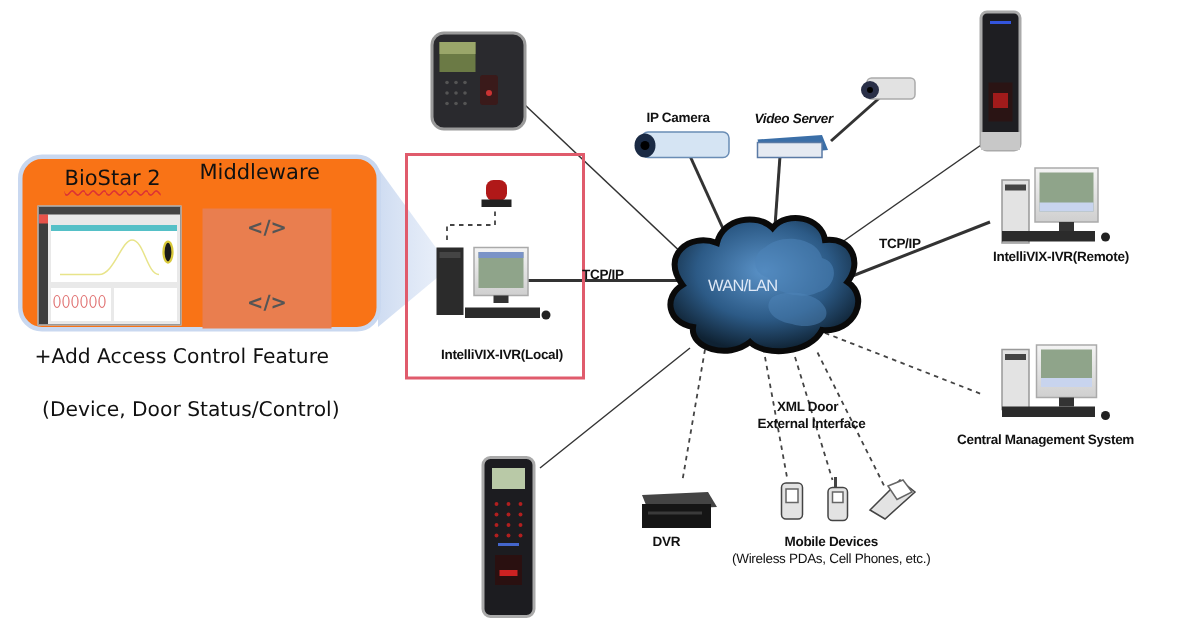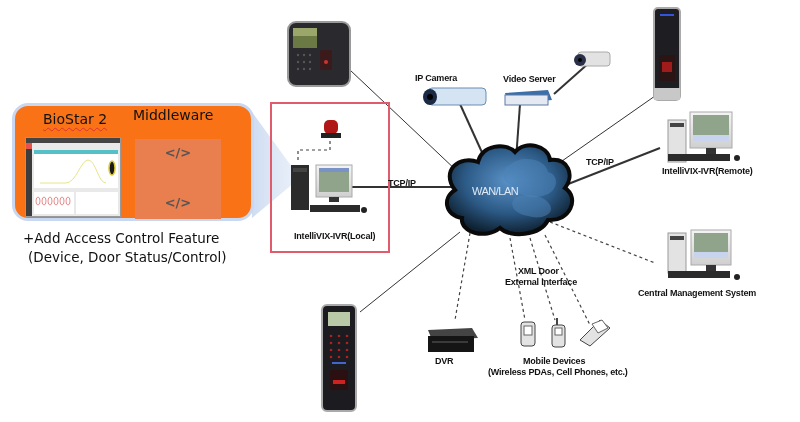--- a/index.html
+++ b/index.html
@@ -214,29 +214,29 @@
           <ellipse cx="42" cy="63" rx="2" ry="4"></ellipse>
       </g>
     </svg>
   </div>
   <div class="api-box">
     <div class="api-code" style="top:6px;">&lt;/&gt;</div>
     <div class="api-code" style="top:56px;">&lt;/&gt;</div>
   </div>
 </div>
 <div class="feature" style="left:23px; top:230px;">+Add Access Control Feature</div>
-<div class="feature" style="left:28px; top:249px;">(Device, Door Status/Control)</div>
+<div class="feature" style="left:28px; top:265px;">(Device, Door Status/Control)</div>
 
 <div class="local-box"></div>
 
 <div class="lbl" style="left:294px; top:231px;">IntelliVIX-IVR(Local)</div>
 <div class="lbl" style="left:388px; top:178px;">TCP/IP</div>
-<div class="lbl" style="left:415px; top:73px;text-align:right;">IP Camera</div>
-<div class="lbl" style="left:503px; top:74px;">Video Server</div>
+<div class="lbl" style="left:431px; top:73px;text-align:right;">IP Camera</div>
+<div class="lbl" style="left:503px; top:74px;font-style:italic;">Video Server</div>
 <div class="lbl" style="left:586px; top:157px;">TCP/IP</div>
 <div class="lbl" style="left:662px; top:166px;">IntelliVIX-IVR(Remote)</div>
 <div class="lbl" style="left:638px; top:288px;">Central Management System</div>
 <div class="cloud-text">WAN/LAN</div>
 <div class="lbl" style="left:518px; top:266px;">XML Door</div>
 <div class="lbl" style="left:505px; top:277px;">External Interface</div>
 <div class="lbl" style="left:435px; top:356px;">DVR</div>
 <div class="lbl" style="left:523px; top:356px;">Mobile Devices</div>
-<div class="lbl" style="left:488px; top:367px; font-weight:bold;">(Wireless PDAs, Cell Phones, etc.)</div>
+<div class="lbl" style="left:488px; top:367px; font-weight:normal;">(Wireless PDAs, Cell Phones, etc.)</div>
 
 </body></html>

